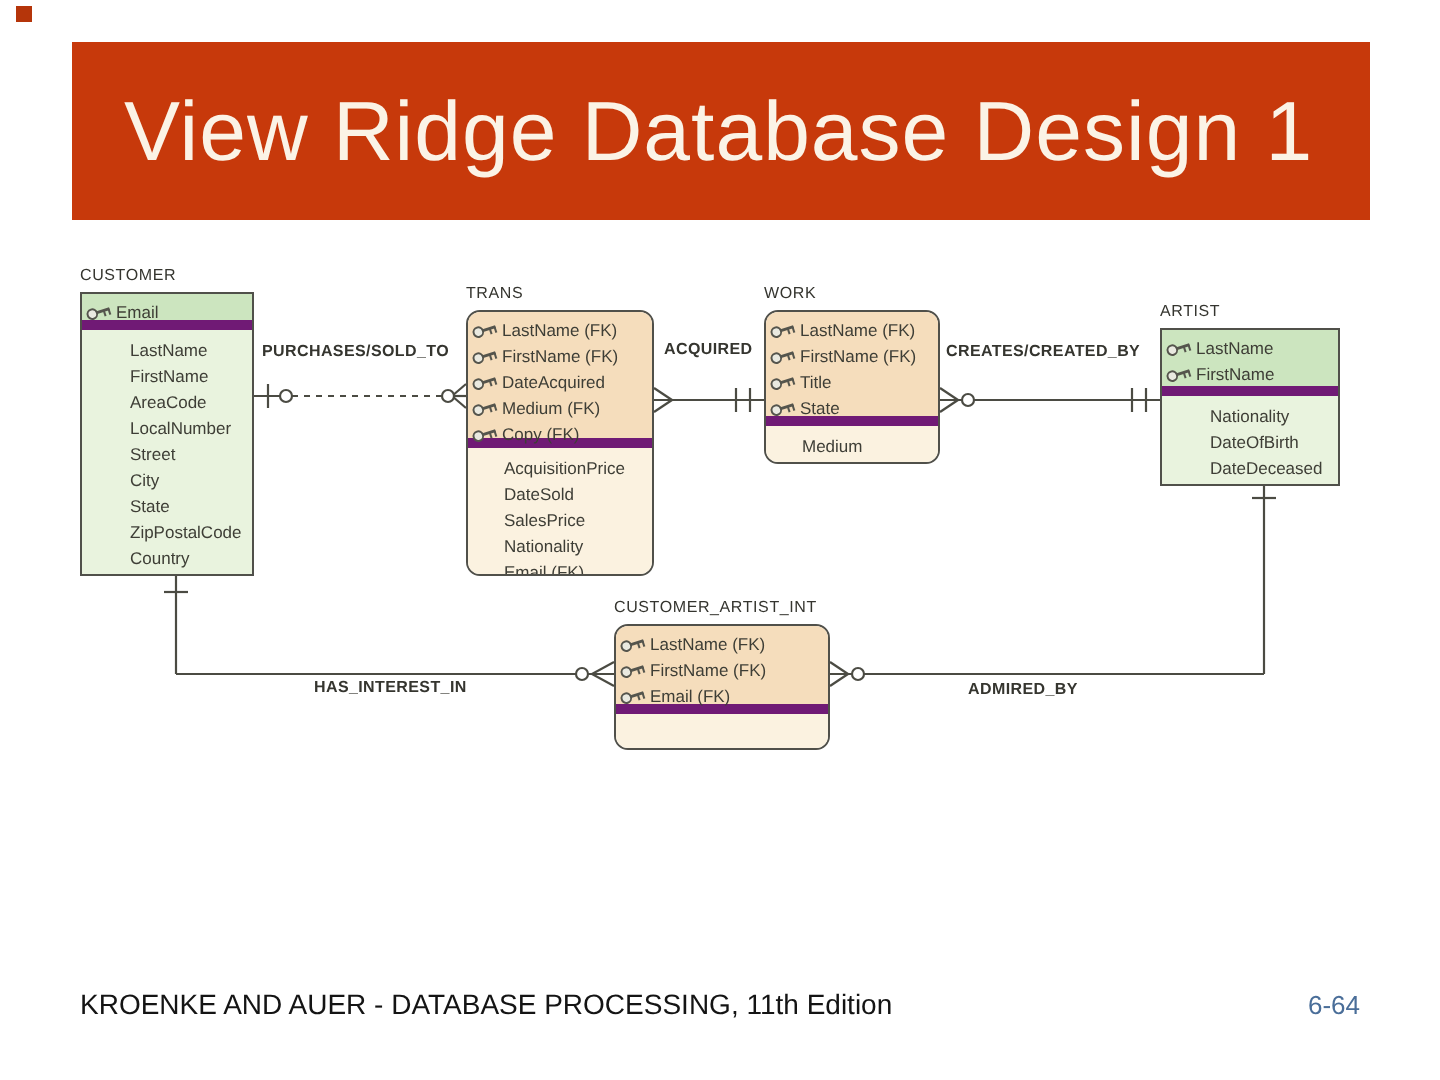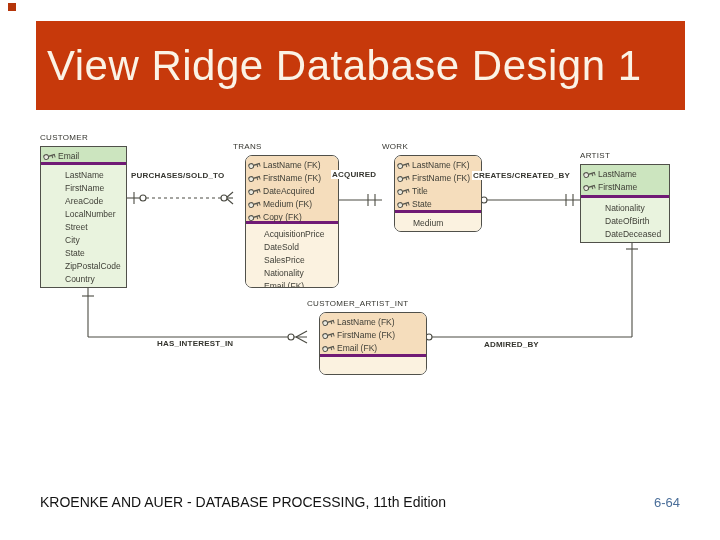--- a/index.html
+++ b/index.html
@@ -4,41 +4,41 @@
 <style>
   html,body{margin:0;padding:0;}
   body{
     width:720px;height:540px;position:relative;overflow:hidden;
     background:#ffffff;font-family:"Liberation Sans",sans-serif;
   }
   #corner-square{position:absolute;left:8px;top:3px;width:8px;height:8px;background:#B5350A;}
   #title-bar{
     position:absolute;left:36px;top:21px;width:649px;height:89px;
     background:#C7390B;display:flex;align-items:center;box-sizing:border-box;
-    padding-left:11px;
+    padding-left:26px;
   }
   #title-bar .title-text{
     font-size:42px;color:#FBF3E6;letter-spacing:0.5px;white-space:nowrap;
   }
   #diagram-layer{position:absolute;left:0;top:0;width:572px;height:540px;}
   #connectors{position:absolute;left:0;top:0;z-index:1;}
   .ent-label{
     position:absolute;z-index:3;font-size:8px;color:#35352F;
     white-space:nowrap;letter-spacing:0.3px;
   }
   .rel-label{
     position:absolute;z-index:3;font-size:8px;font-weight:700;color:#35352F;
     white-space:nowrap;letter-spacing:0.2px;background:#fff;padding:0 1px;
   }
   .entity{
     position:absolute;z-index:2;box-sizing:border-box;
     border:1px solid #50504A;display:flex;flex-direction:column;
   }
-  .entity.rounded{border-radius:7px;overflow:hidden;margin-left:12px;}
-  .ent-head{box-sizing:border-box;border-bottom:3px solid #701a75;padding-top:2px;flex:none;}
+  .entity.rounded{border-radius:7px;overflow:hidden;}
+  .ent-head{box-sizing:border-box;border-bottom:5px solid #701a75;padding-top:2px;flex:none;}
   .ent-body{flex:1;padding-top:3px;}
   .entity.green .ent-head{background:#CCE5BF;}
   .entity.green .ent-body{background:#E9F3DE;}
   .entity.tan .ent-head{background:#F5DDBC;}
   .entity.tan .ent-body{background:#FBF2E0;}
   .row{height:13px;display:flex;align-items:center;font-size:8.5px;color:#3E3E36;white-space:nowrap;}
   .key-row{padding-left:2px;}
   .key-row .txt{margin-left:2px;}
   .entity.green .body-row{padding-left:24px;}
   .entity.tan .body-row{padding-left:18px;}

